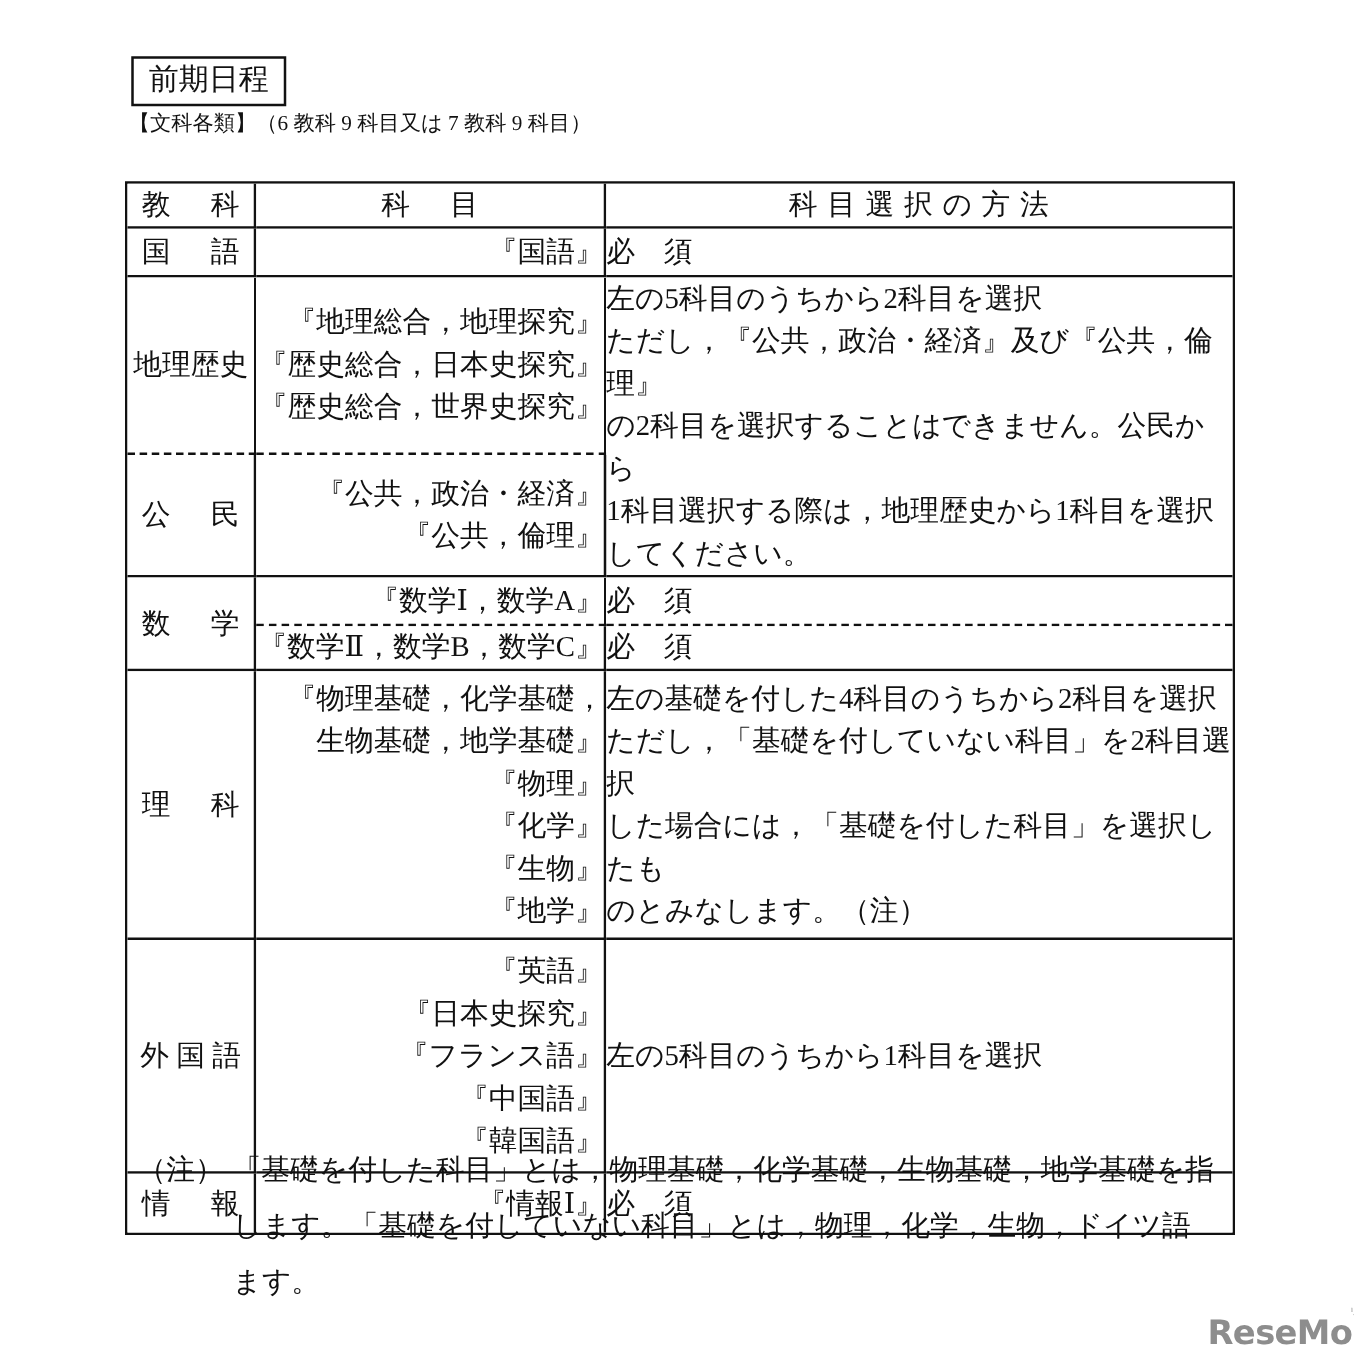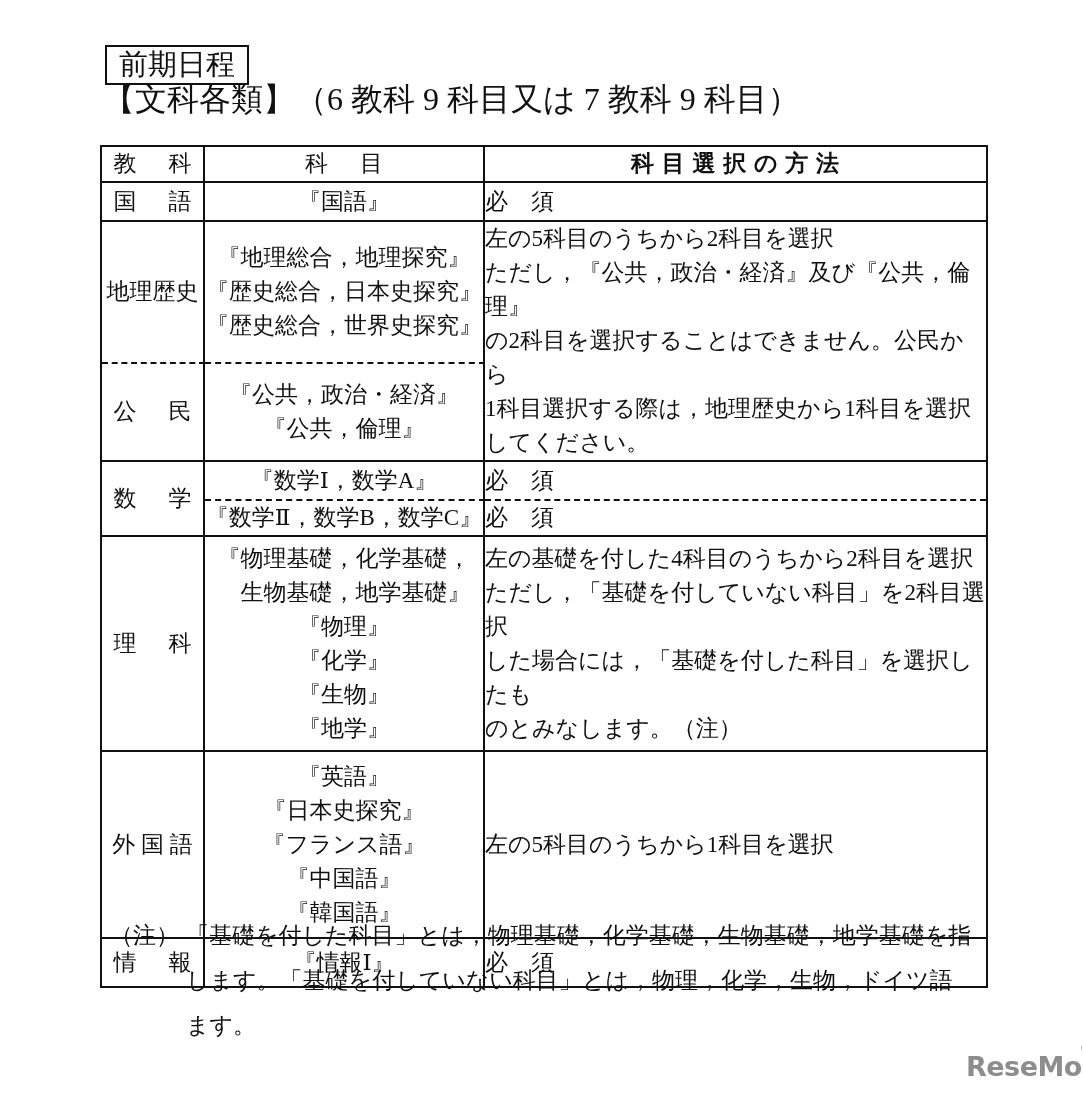--- a/index.html
+++ b/index.html
@@ -8,44 +8,44 @@
     width:1083px; height:1095px; position:relative;
     font-family:"Liberation Serif","DejaVu Serif",serif;
     color:#111111;
   }
   .page { position:absolute; inset:0; background:#ffffff; overflow:hidden; }
 
   
   .badge {
     position:absolute; left:105px; top:45px;
     border:2px solid #111; padding:2px 12px 4px 12px;
-    font-size:29px; line-height:30px;
+    font-size:24px; line-height:30px;
   }
   .subtitle {
     position:absolute; left:103px; top:84px;
-    font-size:32px; line-height:30px; white-space:nowrap;
+    font-size:17px; line-height:30px; white-space:nowrap;
   }
 
   
   table.subjects {
     position:absolute; left:100px; top:121px; width:888px;
     border-collapse:separate; border-spacing:0;
     border:2px solid #111;
     font-size:23px; table-layout:fixed;margin-top:24px;
   }
   .subjects th, .subjects td {
     border-right:2px solid #111; border-bottom:2px solid #111;
     line-height:34px; font-weight:normal; padding:0;
     vertical-align:middle; background:#fff;
   }
   .subjects .c3 { border-right:0; }
   .subjects tr.r-info td { border-bottom:0; }
   .subjects th { text-align:center; }
   .c1 { text-align:center; }
-  .c2 { padding-left:12px; text-align:center; }
+  .c2 { padding-left:12px; text-align:right; }
   .c3 { padding-left:14px; text-align:left; }
   .vt { vertical-align:top; padding-top:4px; padding-bottom:4px; }
   .jl { display:inline-block; min-width:3.4em; text-align:justify; text-align-last:justify; }
   .bb-dash { border-bottom-style:dashed !important; }
   .hdr-wide { letter-spacing:1px; }
 
   tr.r-head { height:36px; }
   tr.r-jp   { height:39px; }
   tr.r-geo  { height:102px; }
   tr.r-civ  { height:72px; }
@@ -91,21 +91,21 @@
   <table class="subjects">
     <colgroup>
       <col style="width:103px">
       <col style="width:280px">
       <col style="width:501px">
     </colgroup>
     <thead>
       <tr class="r-head">
         <th class="c1"><span class="jl">教　科</span></th>
         <th><span class="jl">科　目</span></th>
-        <th class="c3 hdr-wide" style="text-align:center; padding-left:0;font-weight:bold;">科 目 選 択 の 方 法</th>
+        <th class="c3 hdr-wide" style="text-align:center; padding-left:0;">科 目 選 択 の 方 法</th>
       </tr>
     </thead>
     <tbody>
       <tr class="r-jp">
         <td class="c1"><span class="jl">国　語</span></td>
         <td class="c2">『国語』</td>
         <td class="c3">必　須</td>
       </tr>
 
       <tr class="r-geo">

